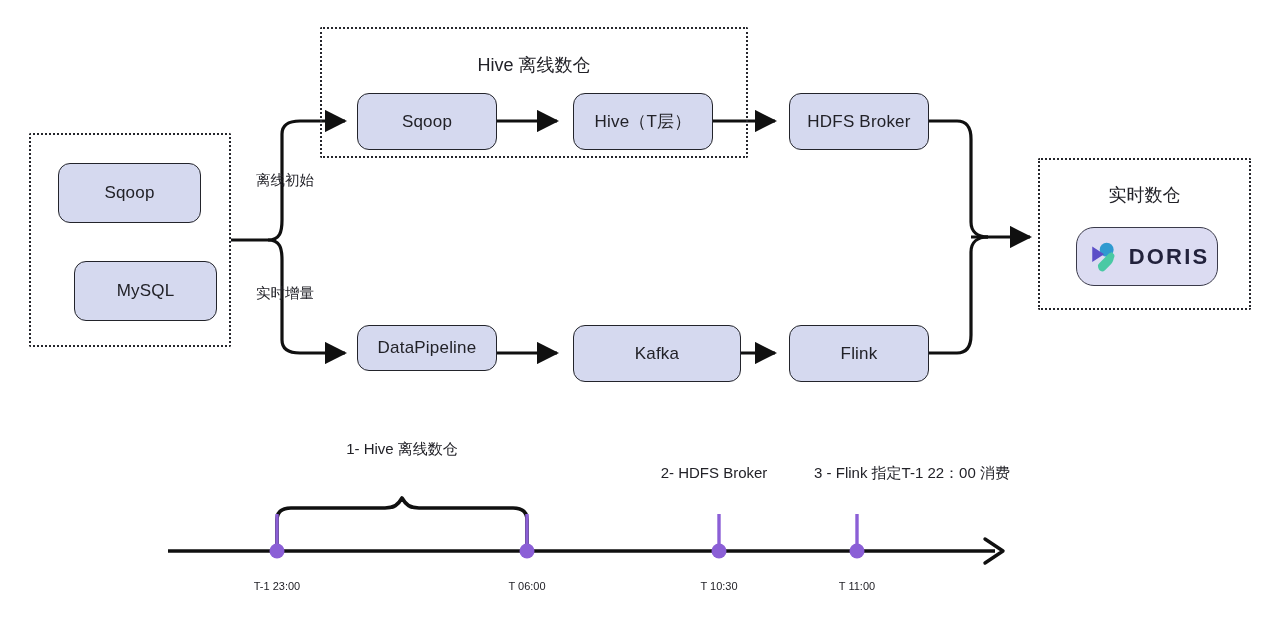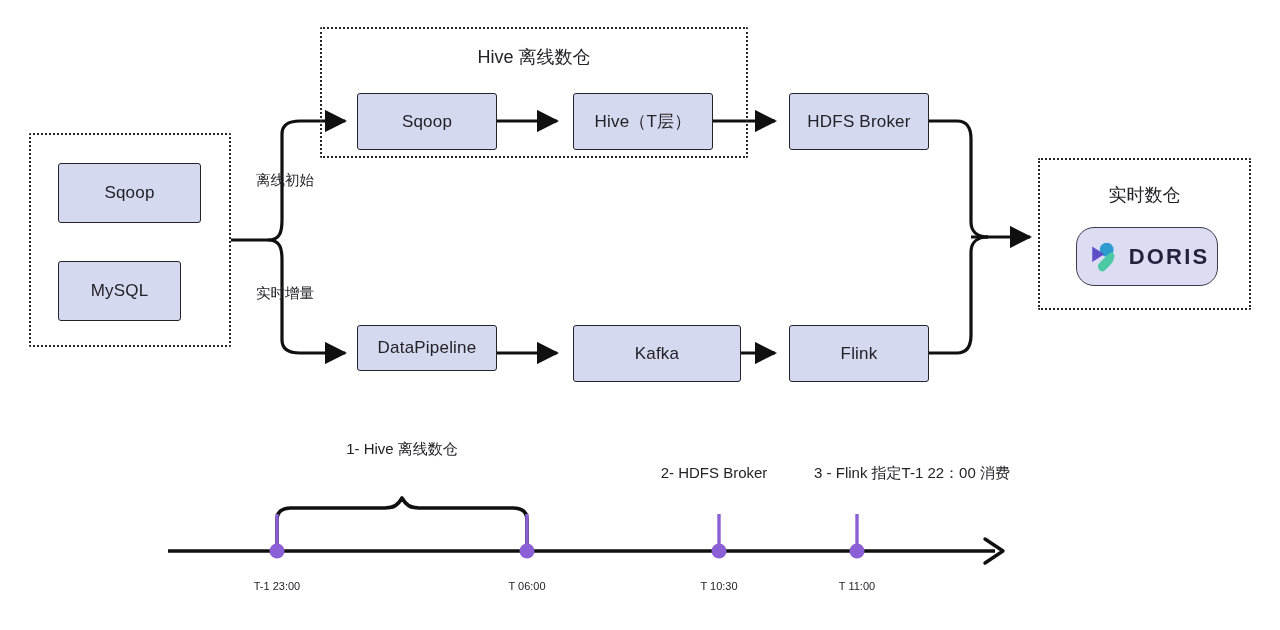--- a/index.html
+++ b/index.html
@@ -20,21 +20,21 @@
     left: 0;
     top: 0;
     width: 1280px;
     height: 630px;
   }
   .node {
     position: absolute;
     box-sizing: border-box;
     background: #d5d9ef;
     border: 1.6px solid #23242b;
-    border-radius: 3px;
+    border-radius: 12px;
     display: flex;
     align-items: center;
     justify-content: center;
     font-size: 17px;
     color: #222228;
     letter-spacing: .2px;
     white-space: nowrap;
   }
   .group {
     position: absolute;
@@ -152,26 +152,26 @@
     <circle cx="527" cy="551" r="7.5" fill="#8b5fd6"></circle>
     <circle cx="719" cy="551" r="7.5" fill="#8b5fd6"></circle>
     <circle cx="857" cy="551" r="7.5" fill="#8b5fd6"></circle>
   </g>
 </svg>
 
 <div class="group" style="left:29px; top:133px; width:202px; height:214px;"></div>
 <div class="node" style="left:58px; top:163px; width:143px; height:60px;">
   <span>Sqoop</span>
 </div>
-<div class="node" style="left:58px; top:261px; width:123px; height:60px;">
+<div class="node" style="left:74px; top:261px; width:143px; height:60px;">
   <span>MySQL</span>
 </div>
 
 <div class="group" style="left:320px; top:27px; width:428px; height:131px;"></div>
-<div class="group-title" style="left:320px; top:45px; width:428px;">Hive 离线数仓</div>
+<div class="group-title" style="left:320px; top:53px; width:428px;">Hive 离线数仓</div>
 
 <div class="node" style="left:357px; top:93px; width:140px; height:57px;">
   <span>Sqoop</span>
 </div>
 <div class="node" style="left:573px; top:93px; width:140px; height:57px;">
   <span>Hive（T层）</span>
 </div>
 <div class="node" style="left:789px; top:93px; width:140px; height:57px;">
   <span>HDFS Broker</span>
 </div>

